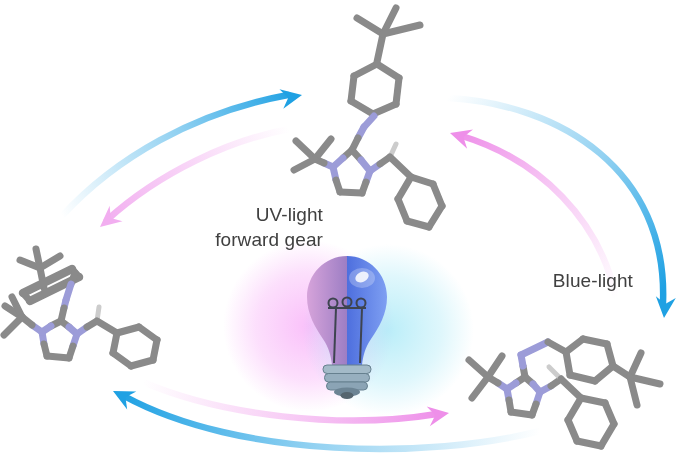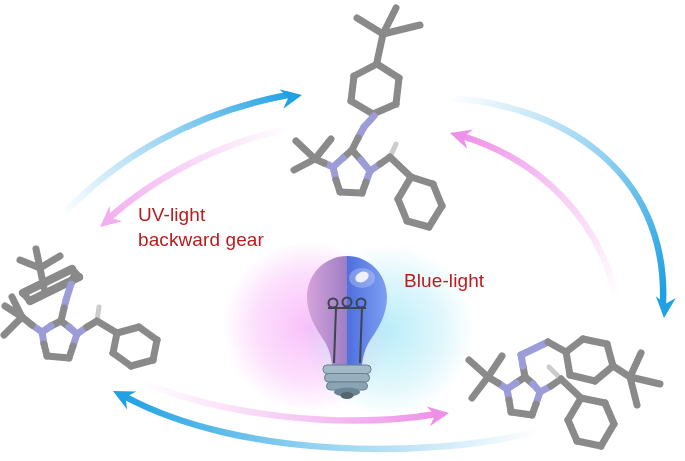--- a/index.html
+++ b/index.html
@@ -11,25 +11,25 @@
   #glow-uv{
     left:193px;top:210px;width:232px;height:232px;
     background:radial-gradient(closest-side,rgba(246,150,246,.60),rgba(246,150,246,.30) 46%,rgba(246,150,246,0) 74%);
   }
   #glow-blue{
     left:272px;top:214px;width:232px;height:232px;
     background:radial-gradient(closest-side,rgba(140,226,244,.60),rgba(140,226,244,.28) 46%,rgba(140,226,244,0) 74%);
   }
   svg{position:absolute;left:0;top:0;}
   .label{
-    position:absolute;text-align:left;color:#b91c1c;
+    position:absolute;text-align:right;color:#404040;
     font-size:19px;line-height:25px;font-weight:500;letter-spacing:.1px;
   }
   #label-uv{left:138px;top:202px;width:185px;}
-  #label-blue{left:404px;top:268px;width:210px;}
+  #label-blue{left:423px;top:268px;width:210px;}
   
   .mc{stroke:#8a8a8a;stroke-width:7;stroke-linecap:round;}
   .mc2{stroke:#8a8a8a;stroke-width:8.5;stroke-linecap:round;}
   .mn{stroke:#9c9cd8;stroke-width:7;stroke-linecap:round;}
   .mh{stroke:#cccccc;stroke-width:5;stroke-linecap:round;}
   .arrow{fill:none;stroke-width:6.5;stroke-linecap:round;}
   .filament{fill:none;stroke:#3e4450;stroke-width:2;}
 </style>
 </head>
 <body>
@@ -237,19 +237,19 @@
       <line class="mc" x1="605" y1="403" x2="614" y2="424"></line>
       <line class="mc" x1="614" y1="424" x2="601" y2="446"></line>
       <line class="mc" x1="601" y1="446" x2="577" y2="441"></line>
       <line class="mc" x1="577" y1="441" x2="568" y2="420"></line>
       <line class="mc" x1="568" y1="420" x2="581" y2="398"></line>
     </g>
   </svg>
 
   <div class="label" id="label-uv">
     <span>UV-light</span><br>
-    <span>backward gear</span>
+    <span>forward gear</span>
   </div>
   <div class="label" id="label-blue">
     <span>Blue-light</span><br>
   </div>
 
 </div>
 
 </body></html>

